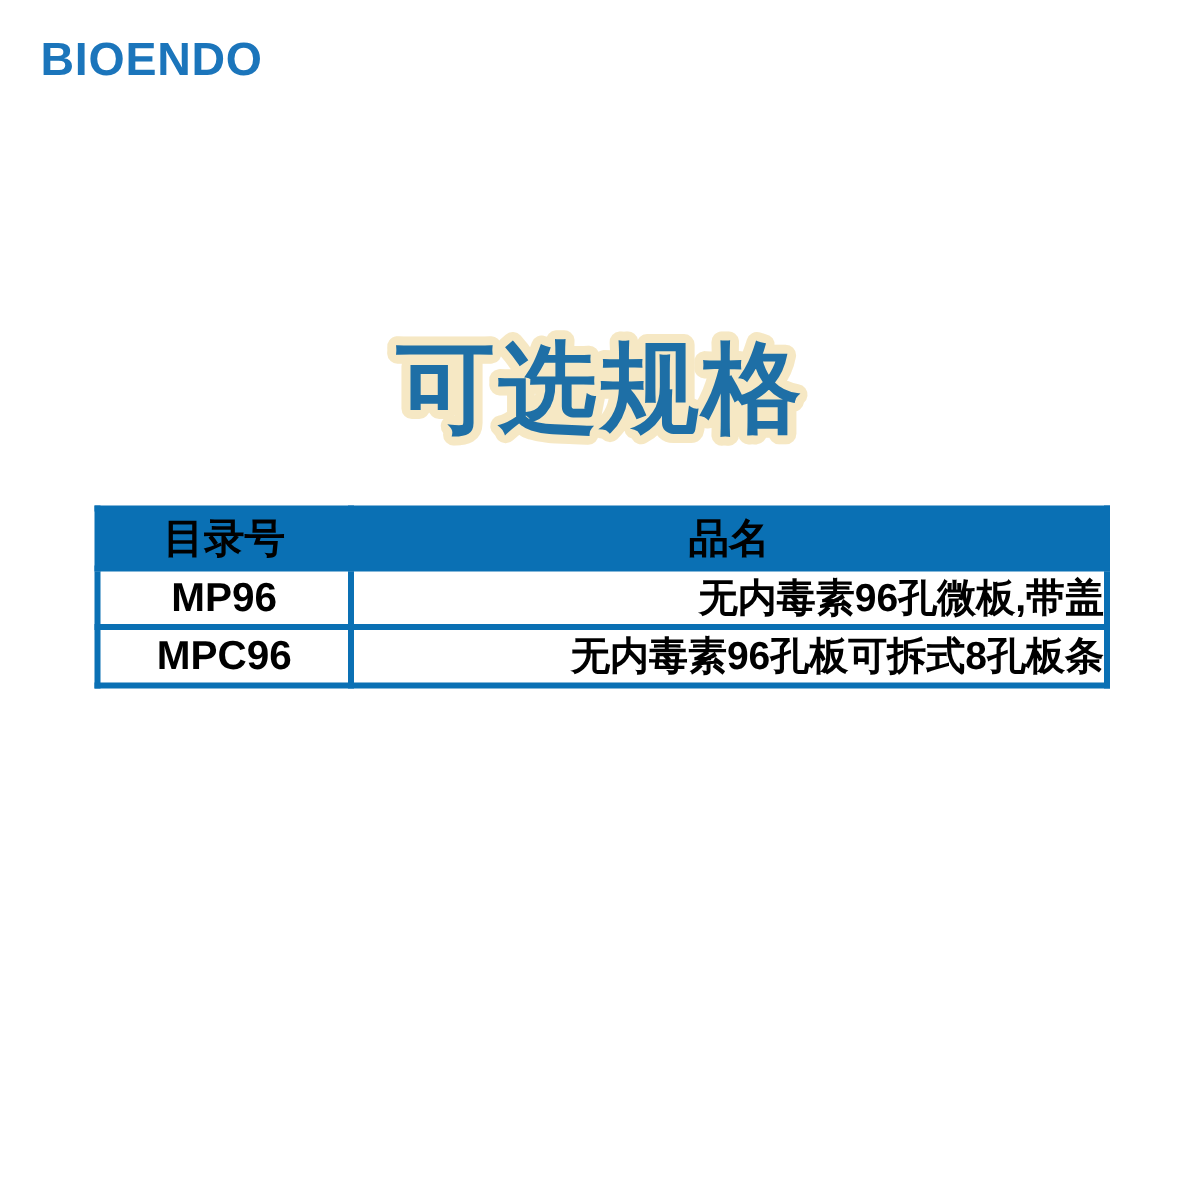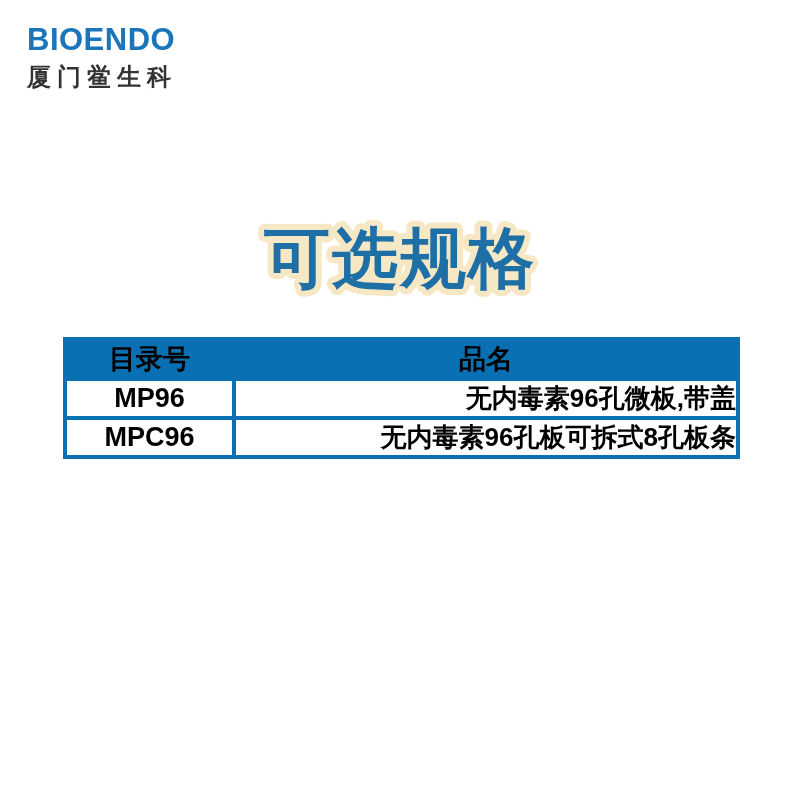--- a/index.html
+++ b/index.html
@@ -87,21 +87,20 @@
   }
   tr.tall td.cat, tr.tall td.nm { height: 78px; }
 </style>
 </head>
 <body>
 
 <div class="page">
 
   <div class="logo">
     <div class="brand">BIOENDO</div>
-    <div class="brand-cn">厦门鲎生科</div>
   </div>
 
   <svg class="title-svg" width="800" height="100" viewBox="0 0 800 100">
     <text x="400" y="76" text-anchor="middle" class="title-text">可选规格</text>
   </svg>
 
   <table class="spec">
     <colgroup>
         <col class="c1">
         <col class="c2">

